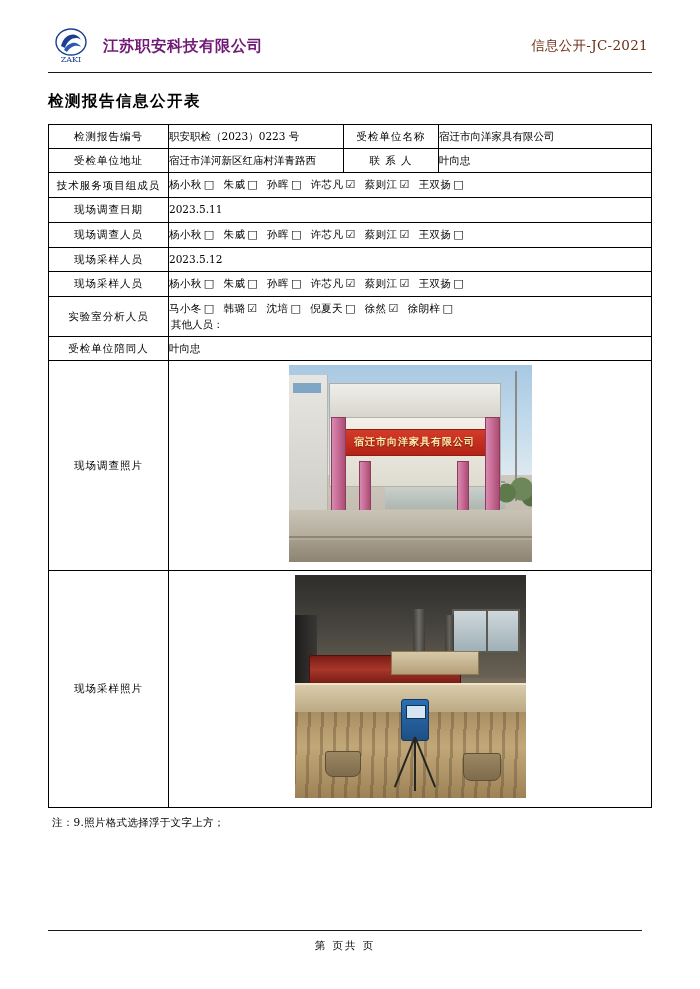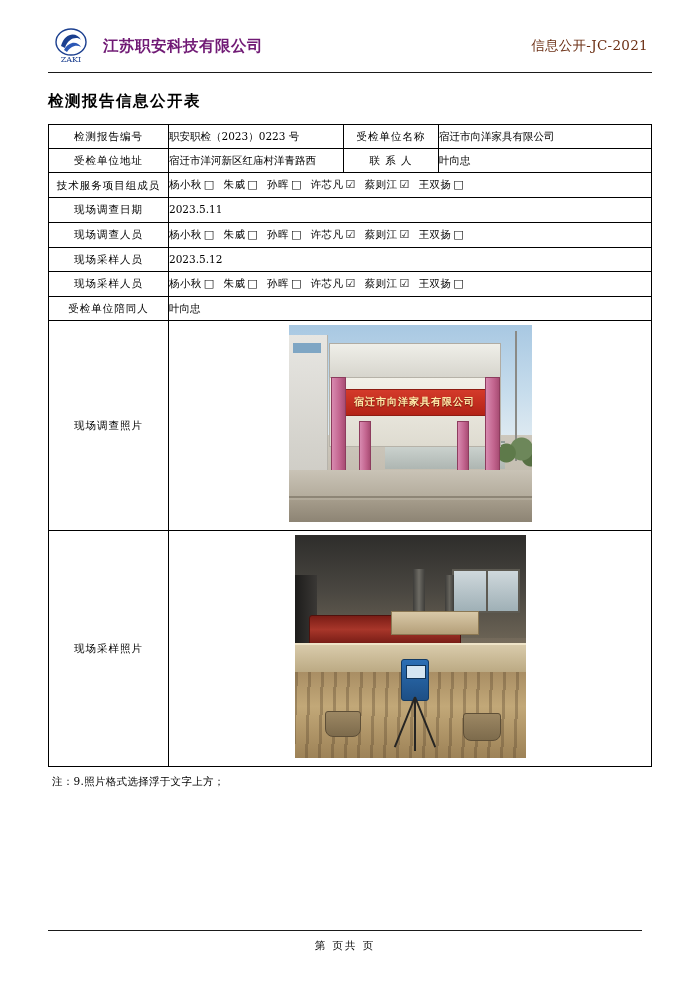--- a/index.html
+++ b/index.html
@@ -349,20 +349,27 @@
         <td class="c-label">现场调查人员</td>
         <td class="c-center members" colspan="3"><span class="n">杨小秋</span><span class="b">□</span><span class="n">朱威</span><span class="b">□</span><span class="n">孙晖</span><span class="b">□</span><span class="n">许芯凡</span><span class="b">☑</span><span class="n">蔡则江</span><span class="b">☑</span><span class="n">王双扬</span><span class="b">□</span></td>
       </tr>
       <tr>
         <td class="c-label">现场采样人员</td>
         <td class="c-center" colspan="3">2023.5.12</td>
       </tr>
       <tr>
         <td class="c-label">现场采样人员</td>
         <td class="c-center members" colspan="3"><span class="n">杨小秋</span><span class="b">□</span><span class="n">朱威</span><span class="b">□</span><span class="n">孙晖</span><span class="b">□</span><span class="n">许芯凡</span><span class="b">☑</span><span class="n">蔡则江</span><span class="b">☑</span><span class="n">王双扬</span><span class="b">□</span></td>
+      </tr>
+      <tr>
+        <td class="c-label">实验室分析人员</td>
+        <td colspan="3">
+          <div class="c-center members"><span class="n">马小冬</span><span class="b">□</span><span class="n">韩璐</span><span class="b">☑</span><span class="n">沈培</span><span class="b">□</span><span class="n">倪夏天</span><span class="b">□</span><span class="n">徐然</span><span class="b">☑</span><span class="n">徐朗梓</span><span class="b">□</span></div>
+          <div class="c-left" style="padding-left:2px;">其他人员：</div>
+        </td>
       </tr>
       <tr>
         <td class="c-label">受检单位陪同人</td>
         <td class="c-center" colspan="3">叶向忠</td>
       </tr>
 
       <tr>
         <td class="photo-label">现场调查照片</td>
         <td class="photo-cell" colspan="3">
           <div class="photo photo1">

